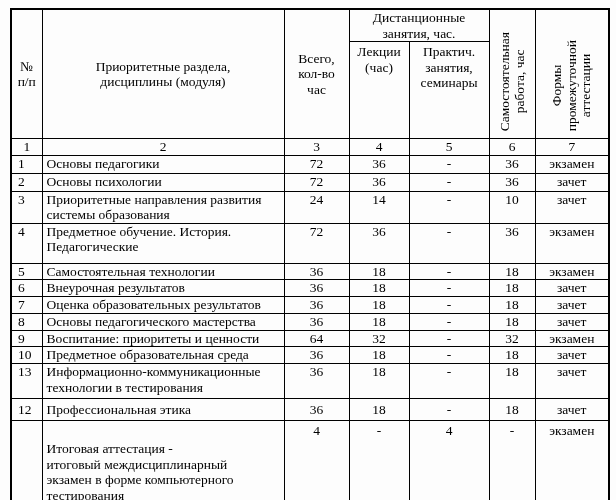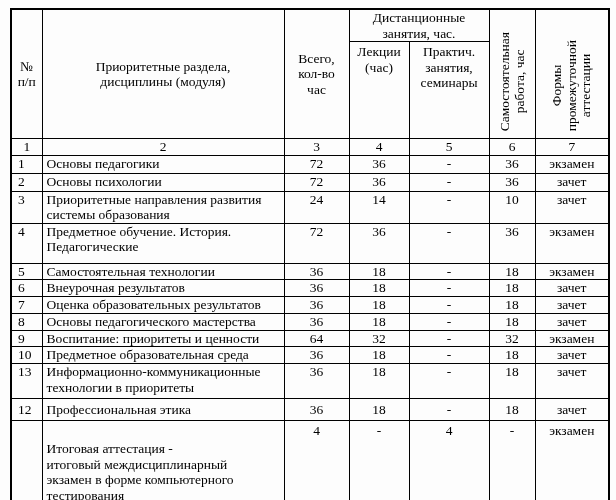--- a/index.html
+++ b/index.html
@@ -204,21 +204,21 @@
     <td class="name">Предметное образовательная среда</td>
     <td class="c">36</td>
     <td class="c">18</td>
     <td class="c">-</td>
     <td class="c">18</td>
     <td class="c">зачет</td>
   </tr>
   <tr style="height:35px">
     <td class="num" style="vertical-align:top">13</td>
     <td class="name" style="vertical-align:top">Информационно-коммуникационные
-технологии в приоритеты</td>
+технологии в тестирования</td>
     <td class="c" style="vertical-align:top">36</td>
     <td class="c" style="vertical-align:top">18</td>
     <td class="c" style="vertical-align:top">-</td>
     <td class="c" style="vertical-align:top">18</td>
     <td class="c" style="vertical-align:top">зачет</td>
   </tr>
   <tr style="height:22px">
     <td class="num">12</td>
     <td class="name">Профессиональная этика</td>
     <td class="c">36</td>

